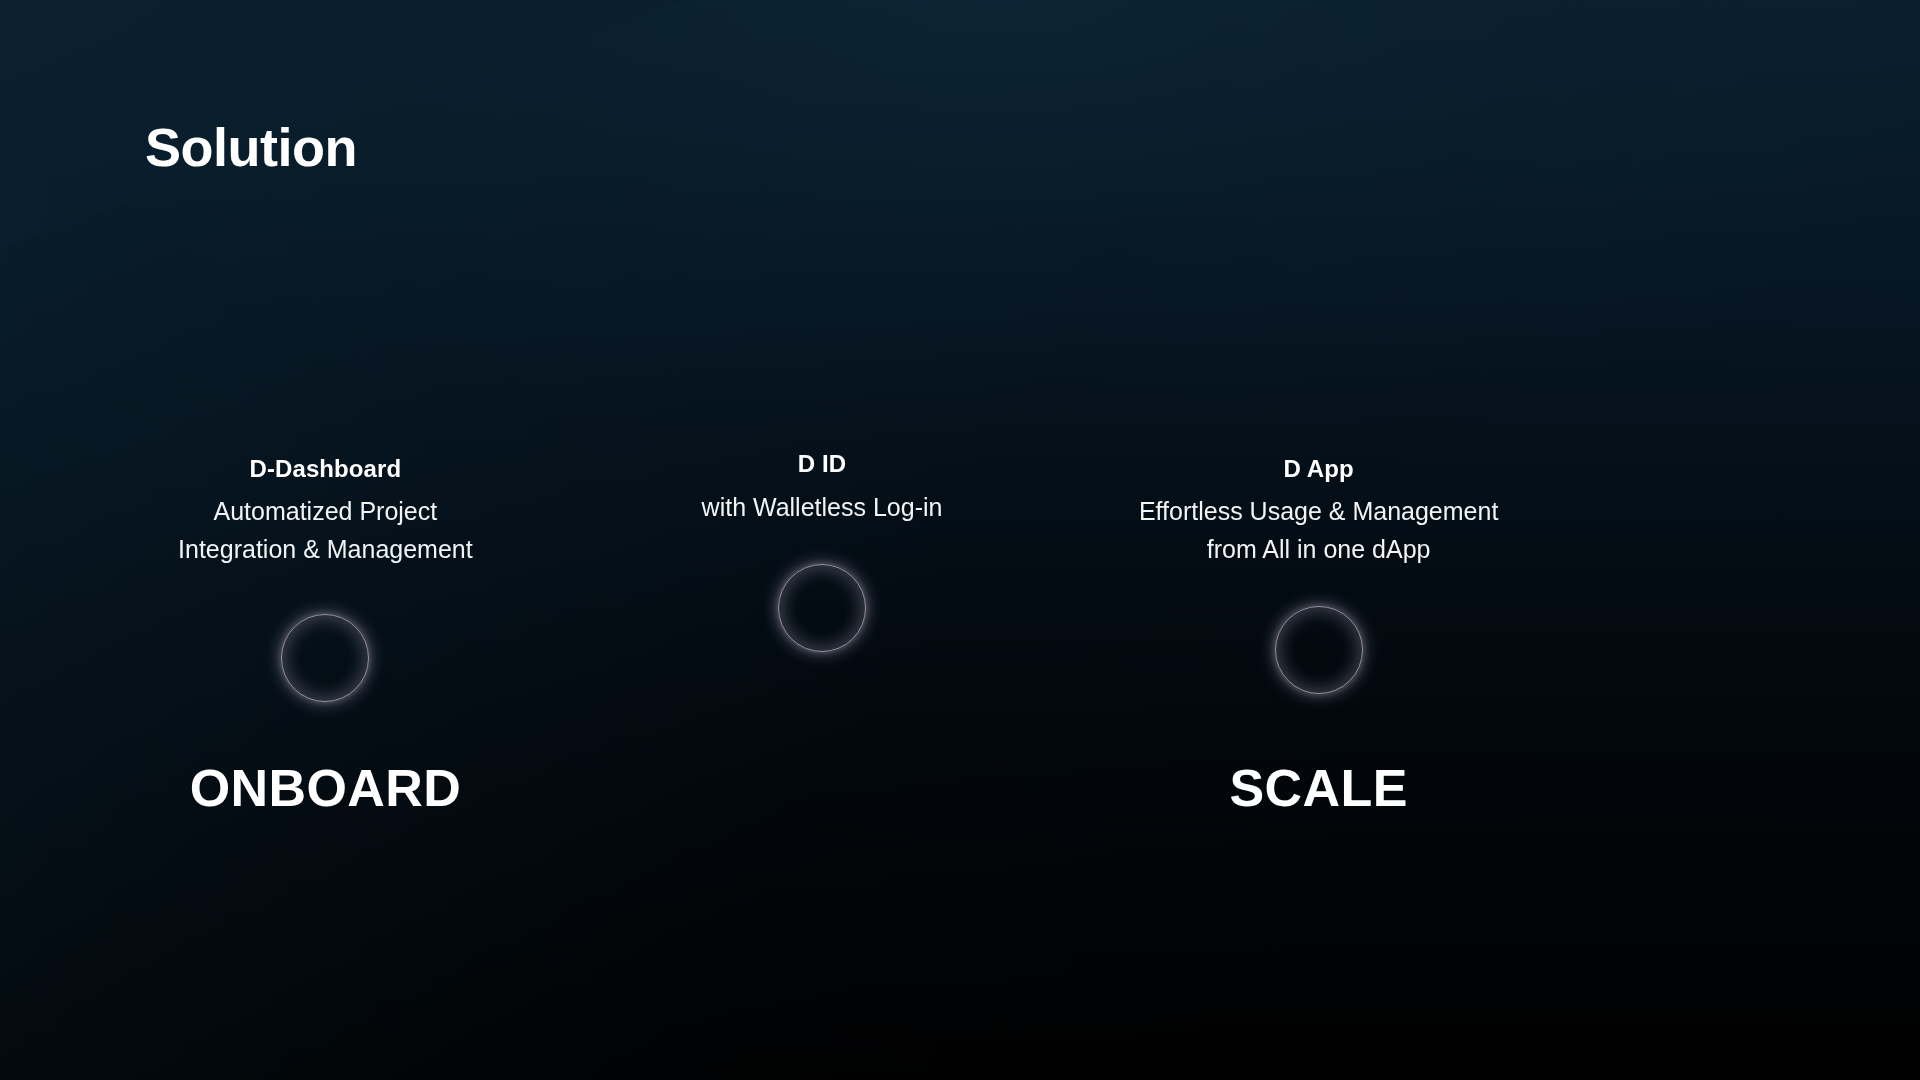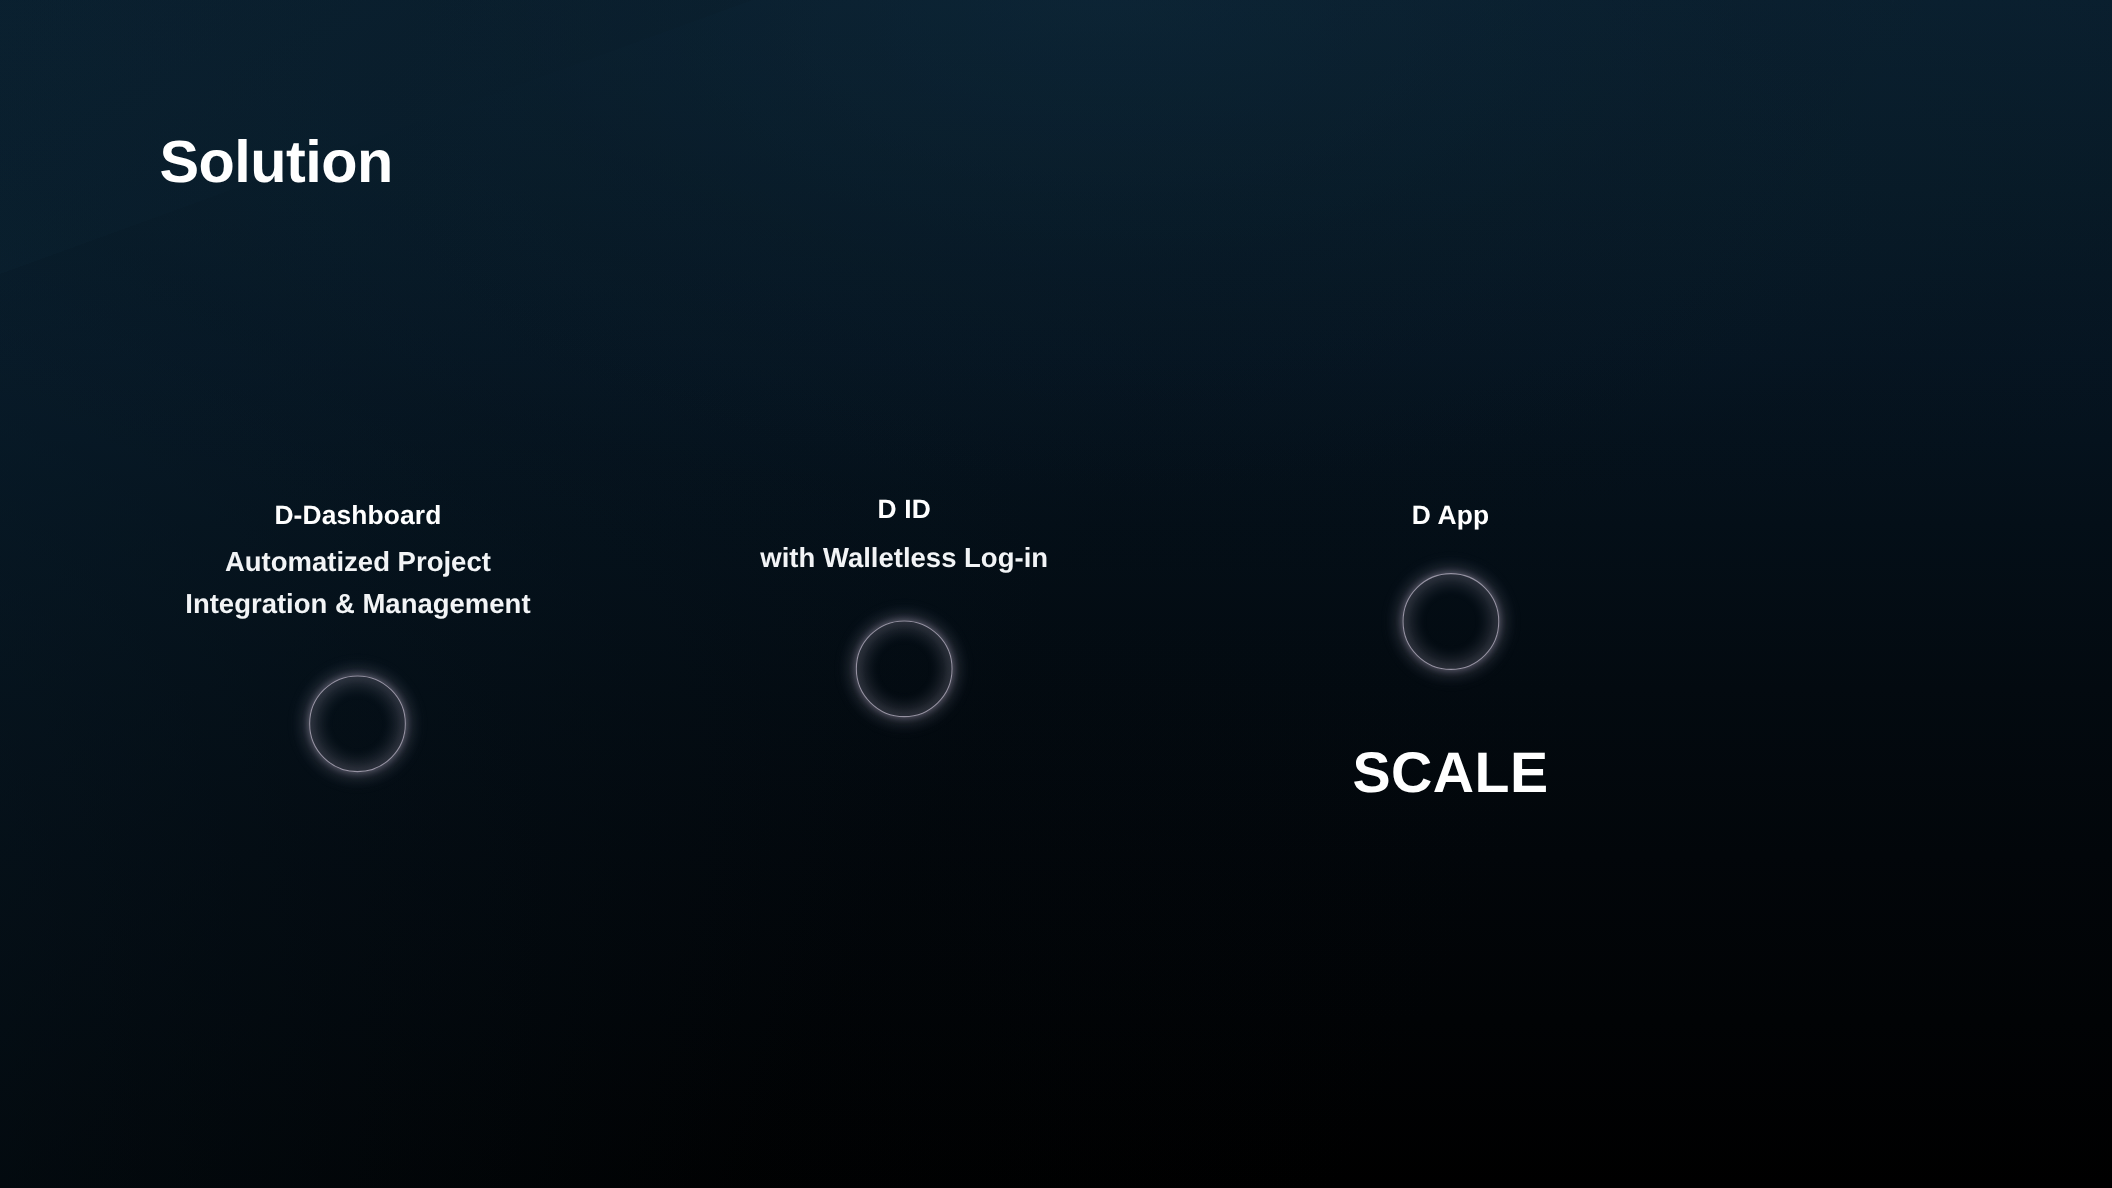--- a/index.html
+++ b/index.html
@@ -120,21 +120,21 @@
   }
   .col-desc {
     margin-top:9px;
     font-size:25px;
     font-weight:300;
     color:#f2f4f6;
     line-height:1.52;
     text-align:center;
     white-space:nowrap;
   }
-  .col-desc span { display:block;font-weight:bold; }
+  .col-desc span { display:block; }
 
   
   .ring-wrap {
     position:relative;
     width:120px;
     height:120px;
     display:flex;
     align-items:center;
     justify-content:center;
   }
@@ -202,35 +202,40 @@
     <div class="col col-1">
       <div class="col-head">D-Dashboard</div>
       <div class="col-desc">
         <span>Automatized Project</span>
         <span>Integration &amp; Management</span>
       </div>
       <div class="ring-wrap">
         <div class="ring-halo"></div>
         <div class="ring-core"></div>
       </div>
+      <div class="col-label">ONBOARD</div>
     </div>
 
     <div class="col col-2">
       <div class="col-head">D ID</div>
       <div class="col-desc">
         <span>with Walletless Log-in</span>
       </div>
       <div class="ring-wrap">
         <div class="ring-halo"></div>
         <div class="ring-core"></div>
       </div>
     </div>
 
     <div class="col col-3">
       <div class="col-head">D App</div>
+      <div class="col-desc">
+        <span>Effortless Usage &amp; Management</span>
+        <span>from All in one dApp</span>
+      </div>
       <div class="ring-wrap">
         <div class="ring-halo"></div>
         <div class="ring-core"></div>
       </div>
       <div class="col-label">SCALE</div>
     </div>
 
   </div>
 </div>
 

